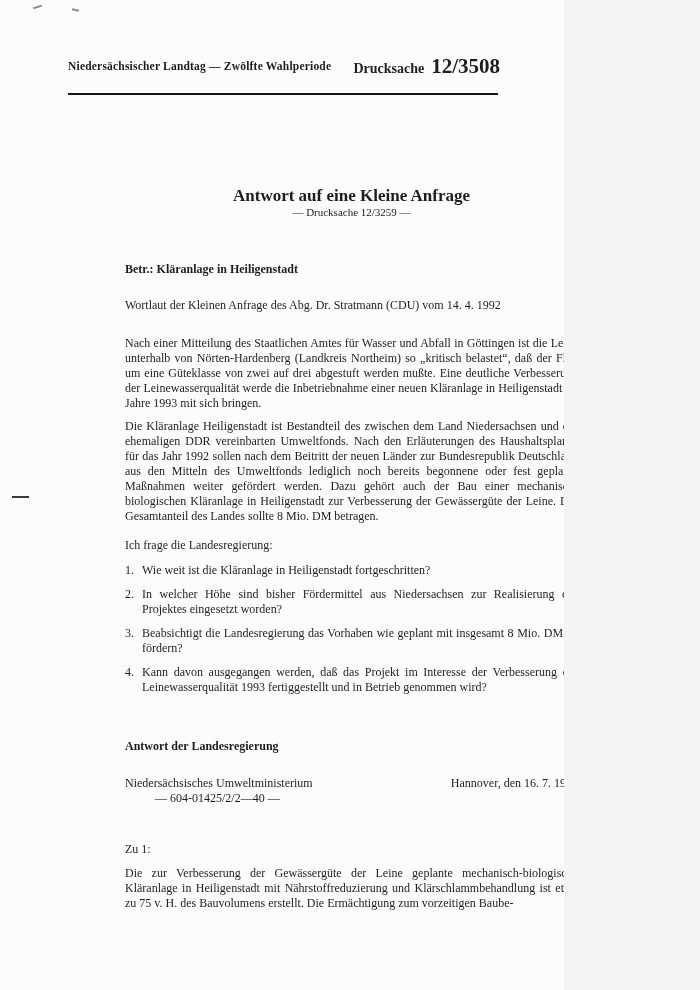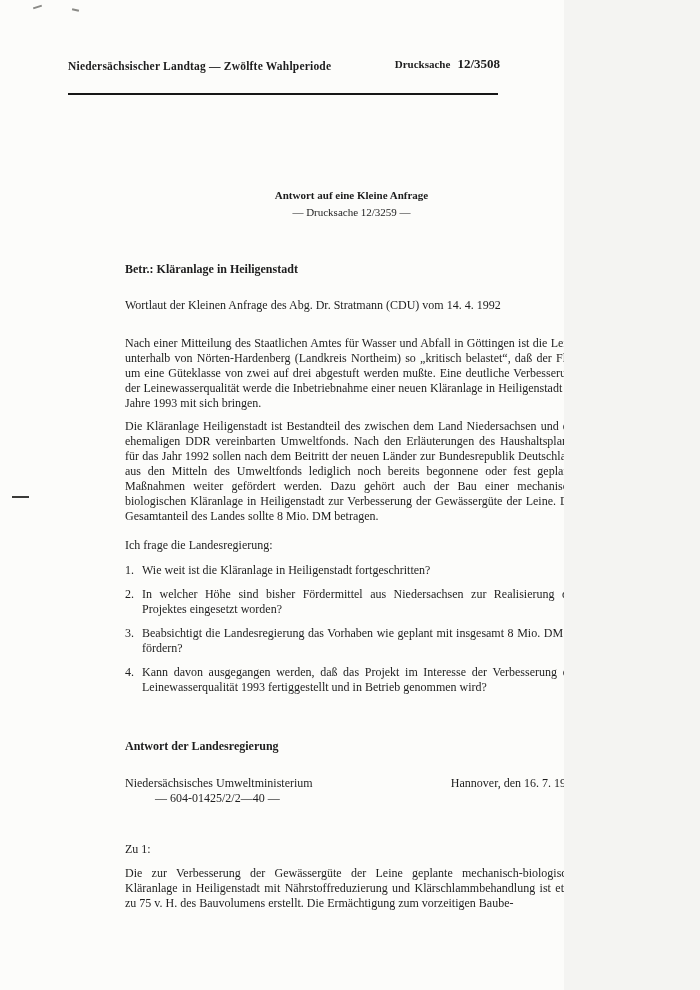--- a/index.html
+++ b/index.html
@@ -24,34 +24,34 @@
 
   
   .hdr-left {
     position: absolute; left: 68px; top: 60px;
     font-size: 11.5px; font-weight: bold; letter-spacing: 0.2px;
   }
   .hdr-right {
     position: absolute; right: 64px; top: 54px;
     font-weight: bold; white-space: nowrap;
   }
-  .hdr-right .doc-label { font-size: 11px; margin-right: 7px; }
-  .hdr-right .doc-number { font-size: 13px; }
+  .hdr-right .doc-label { font-size: 14px; margin-right: 7px; }
+  .hdr-right .doc-number { font-size: 21px; }
   .hdr-rule {
     position: absolute; left: 68px; right: 66px; top: 93px;
     height: 2px; background: #161616;
   }
 
   
   .content {
     position: absolute; left: 125px; top: 188px; width: 453px;
     font-size: 12px; line-height: 15px;
   }
   .title-block { text-align: center; margin-bottom: 42px; }
-  .title-line1 { font-weight: bold; font-size: 11px; }
+  .title-line1 { font-weight: bold; font-size: 17px; }
   .title-line2 { font-size: 11px; margin-top: 2px; }
 
   .subject { font-weight: bold; margin-bottom: 21px; }
   .question-source { margin-bottom: 23px; }
 
   .para { text-align: justify; margin-bottom: 8px; }
   .para.p2 { margin-bottom: 14px; }
 
   .ask-intro { margin-bottom: 10px; }
 

